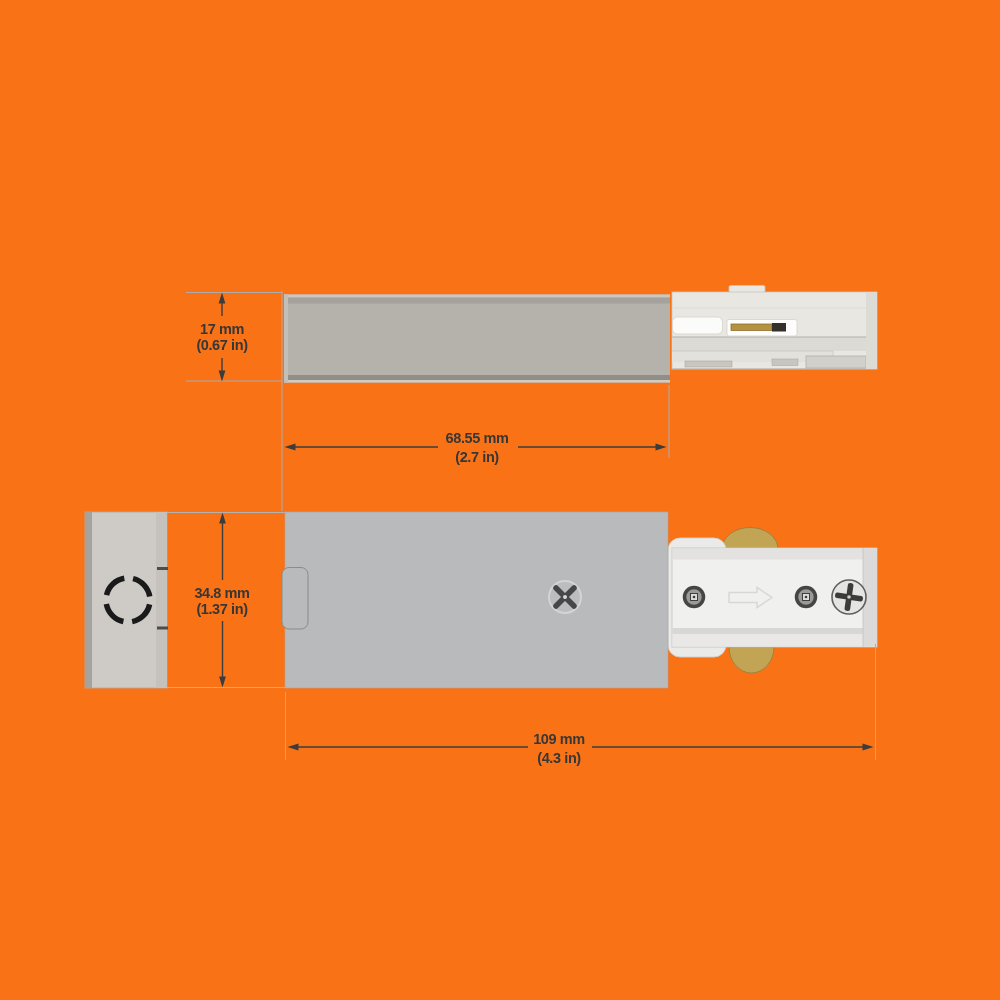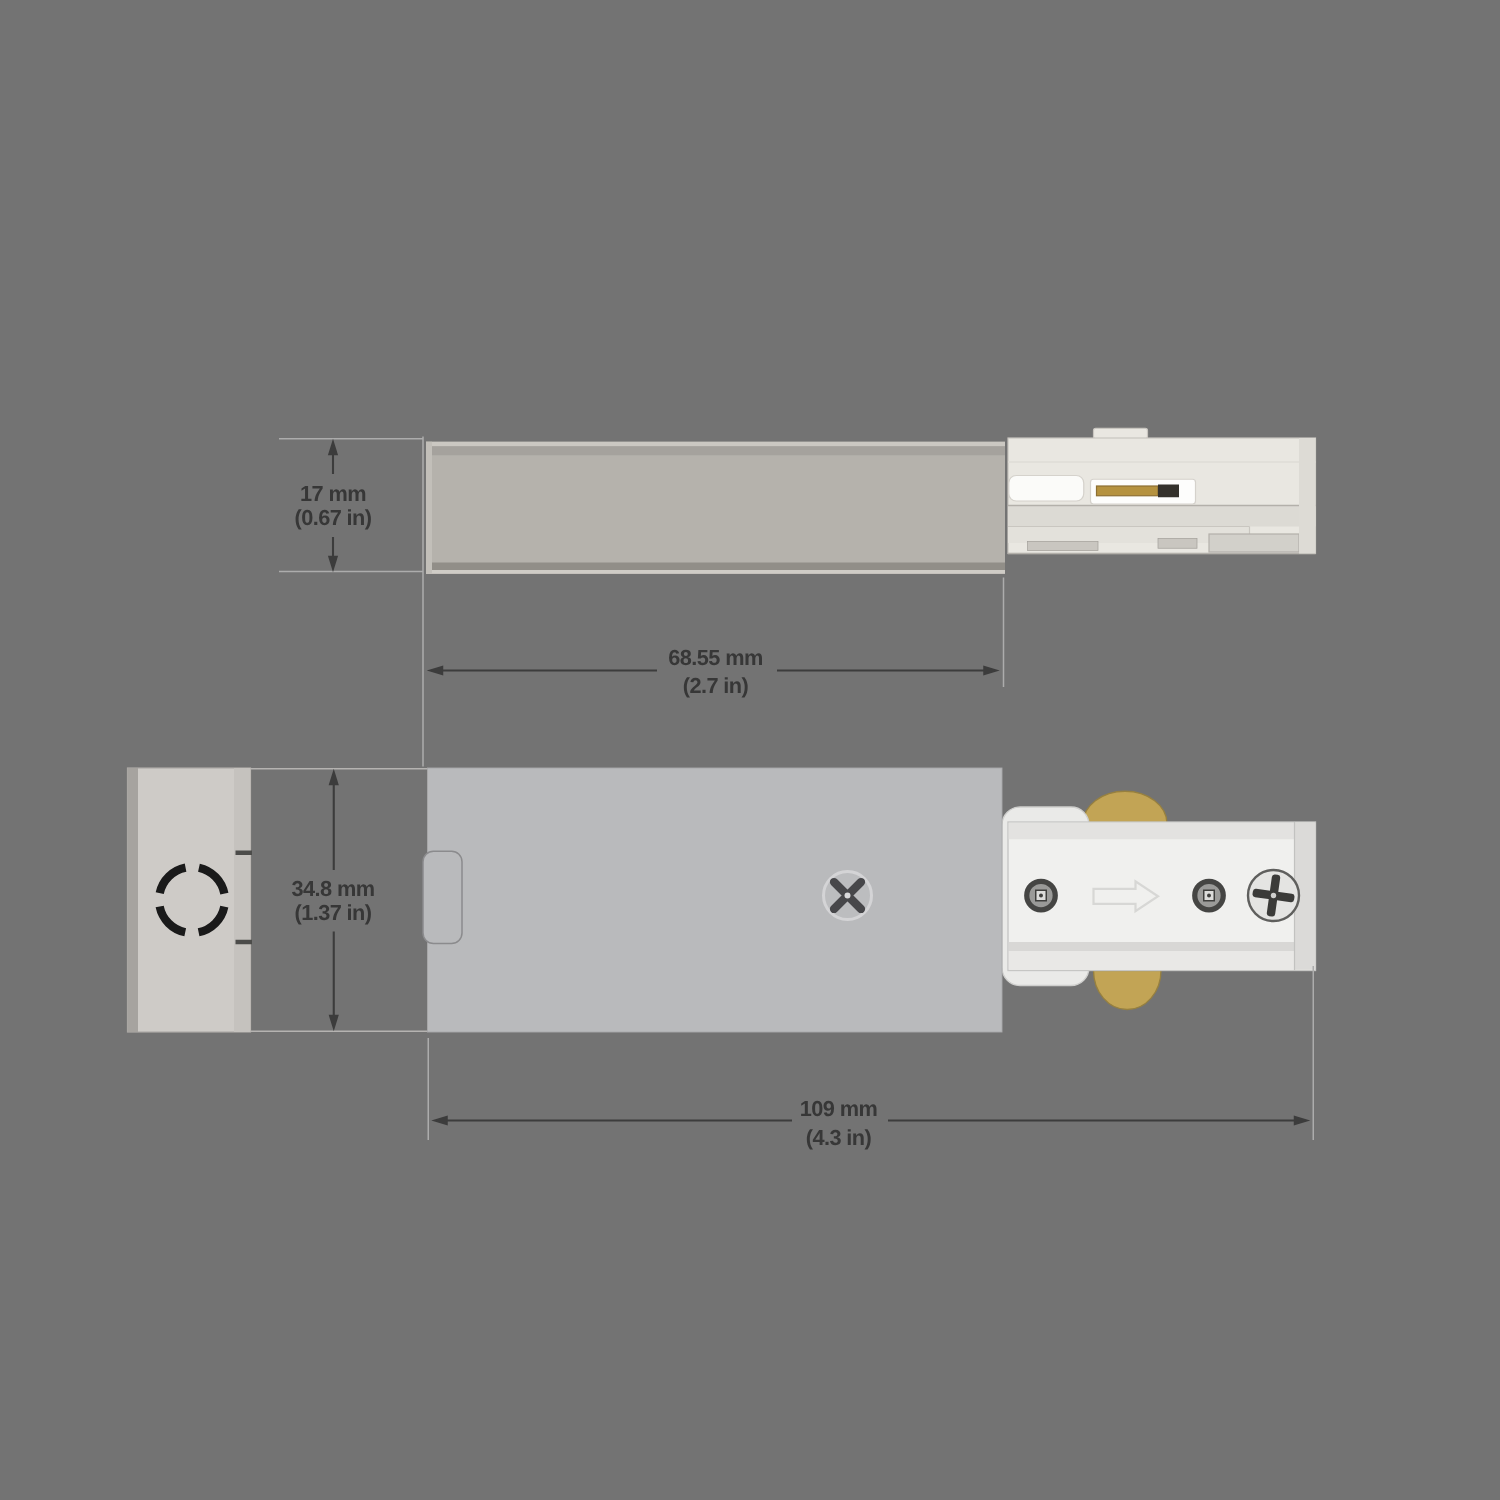--- a/index.html
+++ b/index.html
@@ -1,16 +1,16 @@
 <!DOCTYPE html>
 <html><head>
 <meta charset="utf-8">
 <style>
   html,body{margin:0;padding:0;background:#ffffff;}
-  .stage{position:relative;width:1000px;height:1000px;background:#737373;overflow:hidden;
+  .stage{position:relative;width:1000px;height:1000px;background:#f97316;overflow:hidden;
          font-family:"Liberation Sans", sans-serif;}
   svg{position:absolute;left:0;top:0;}
   text.dim{font-family:"Liberation Sans", sans-serif;font-weight:bold;font-size:14.5px;
            fill:#373737;letter-spacing:-0.4px;}
 </style>
 </head>
 <body>
 
 <div class="stage">
 <svg width="1000" height="1000" viewBox="0 0 1000 1000">

